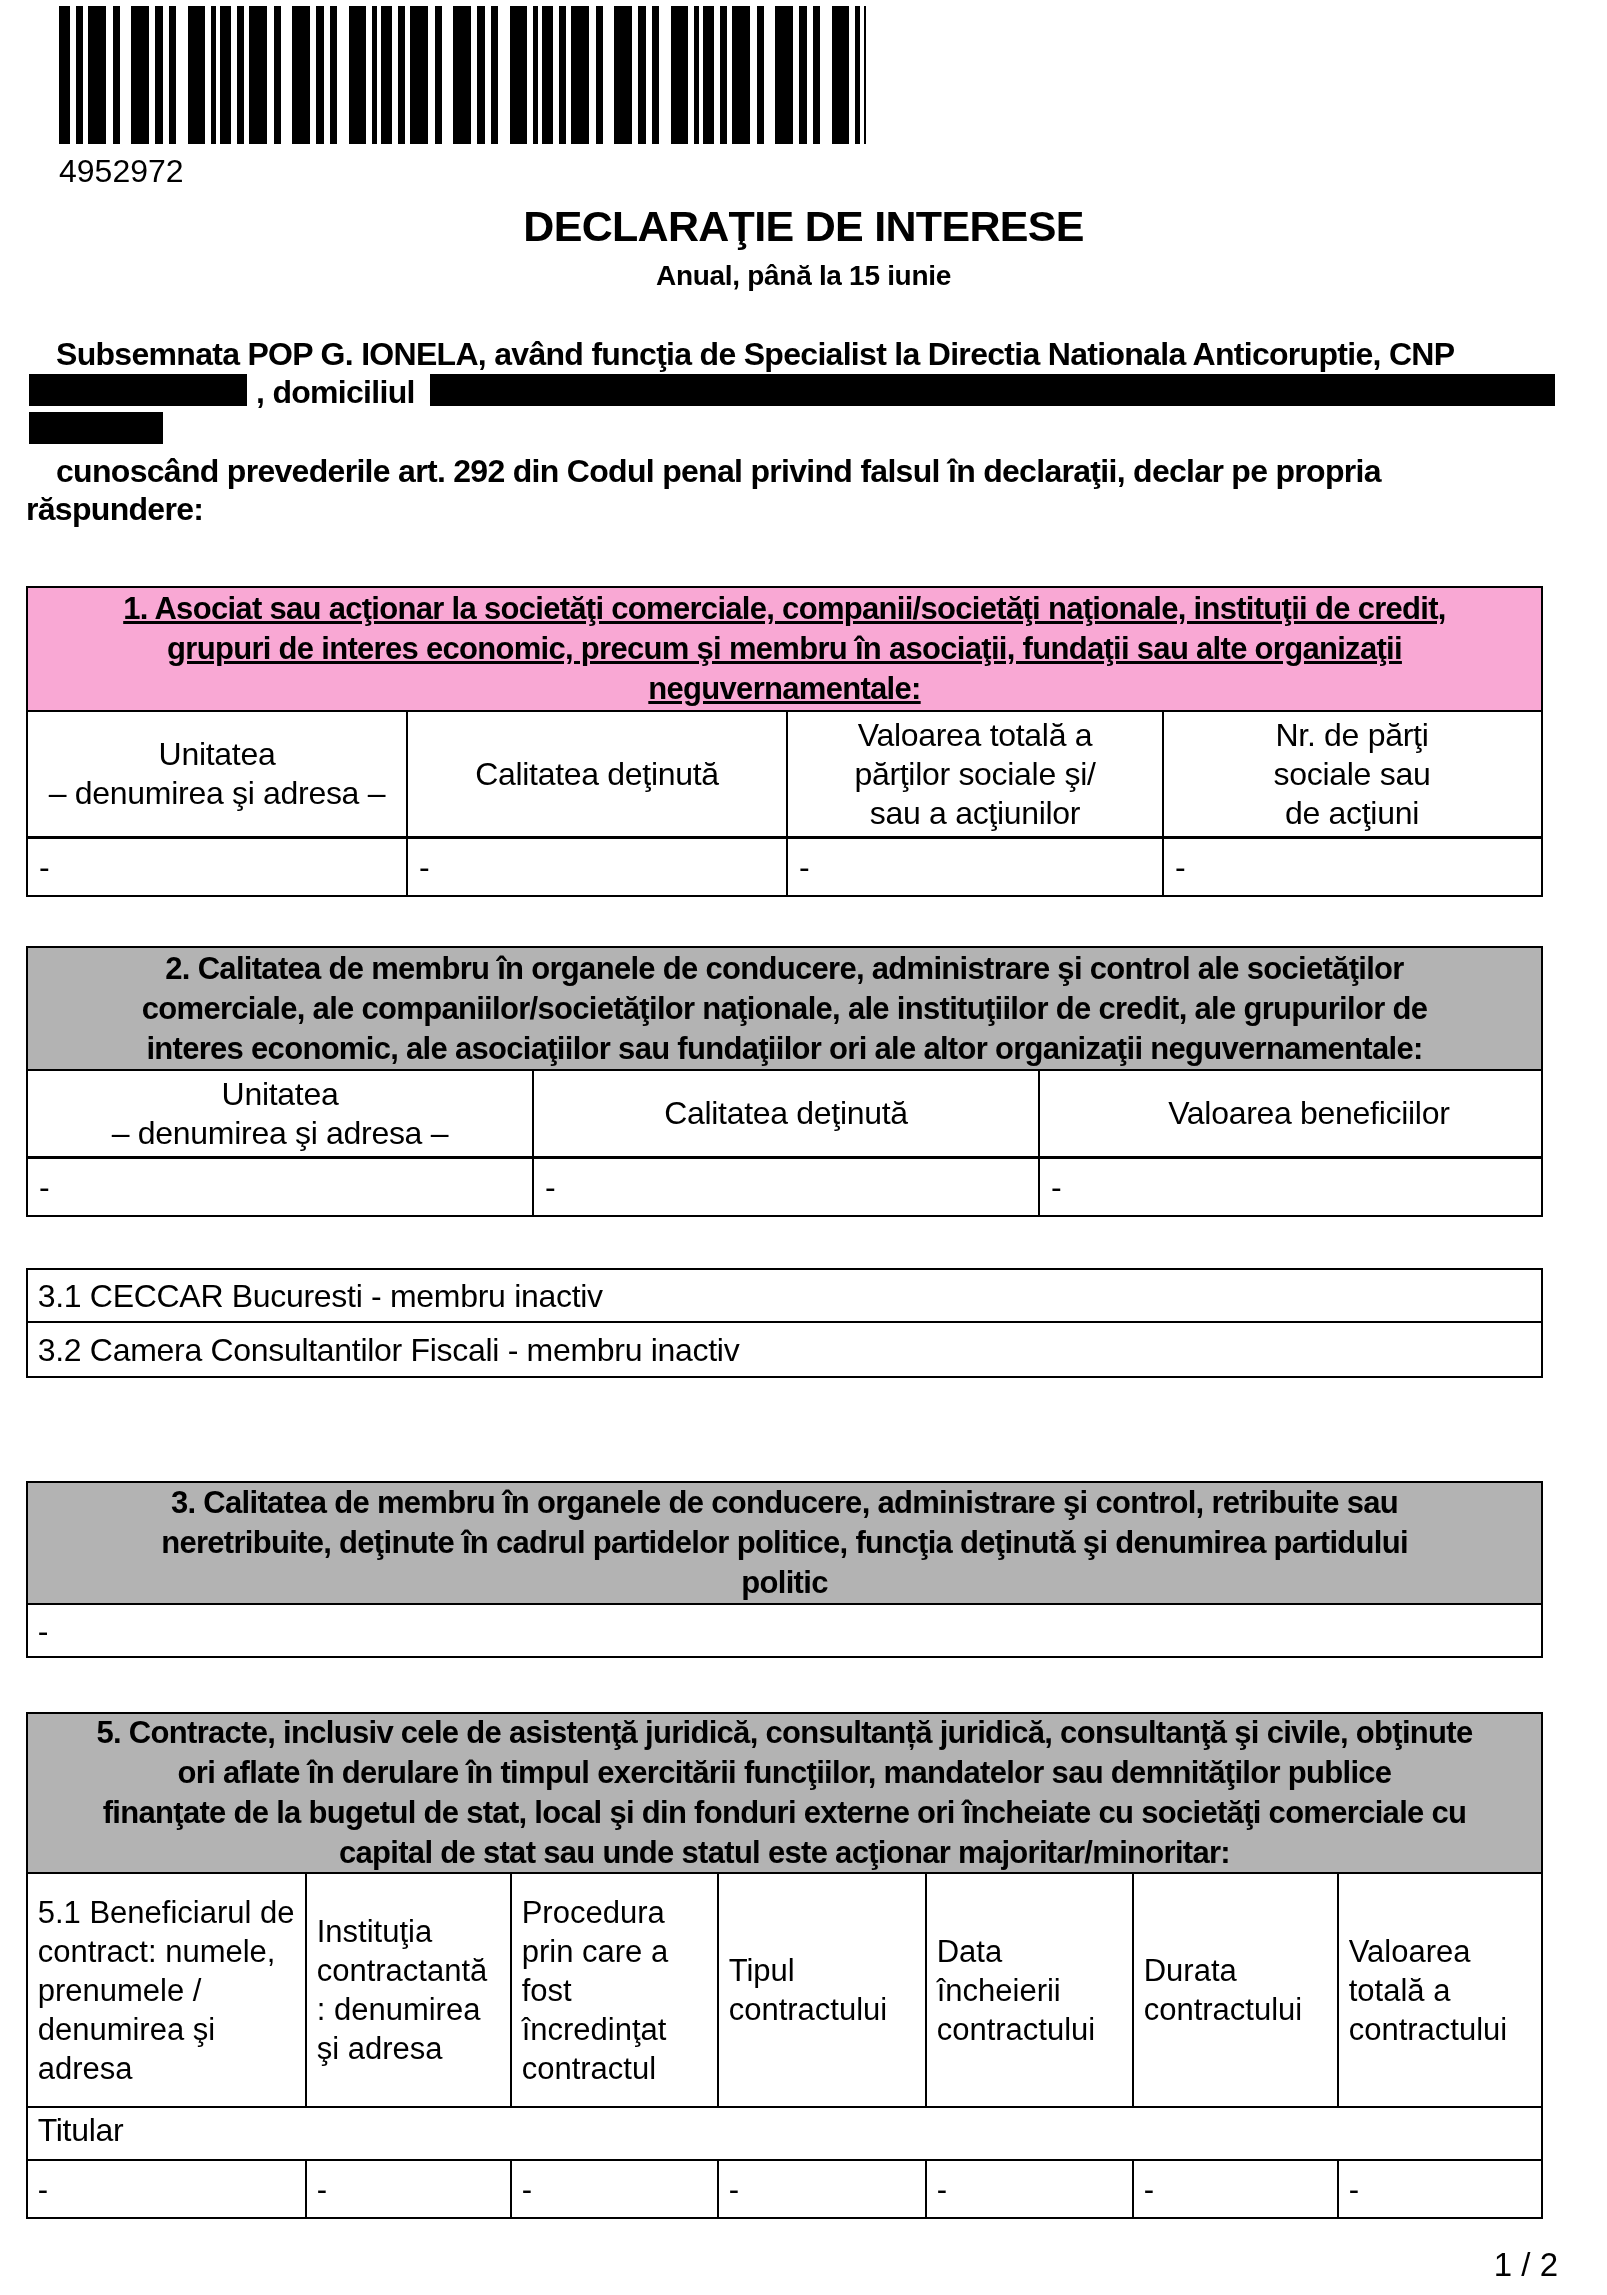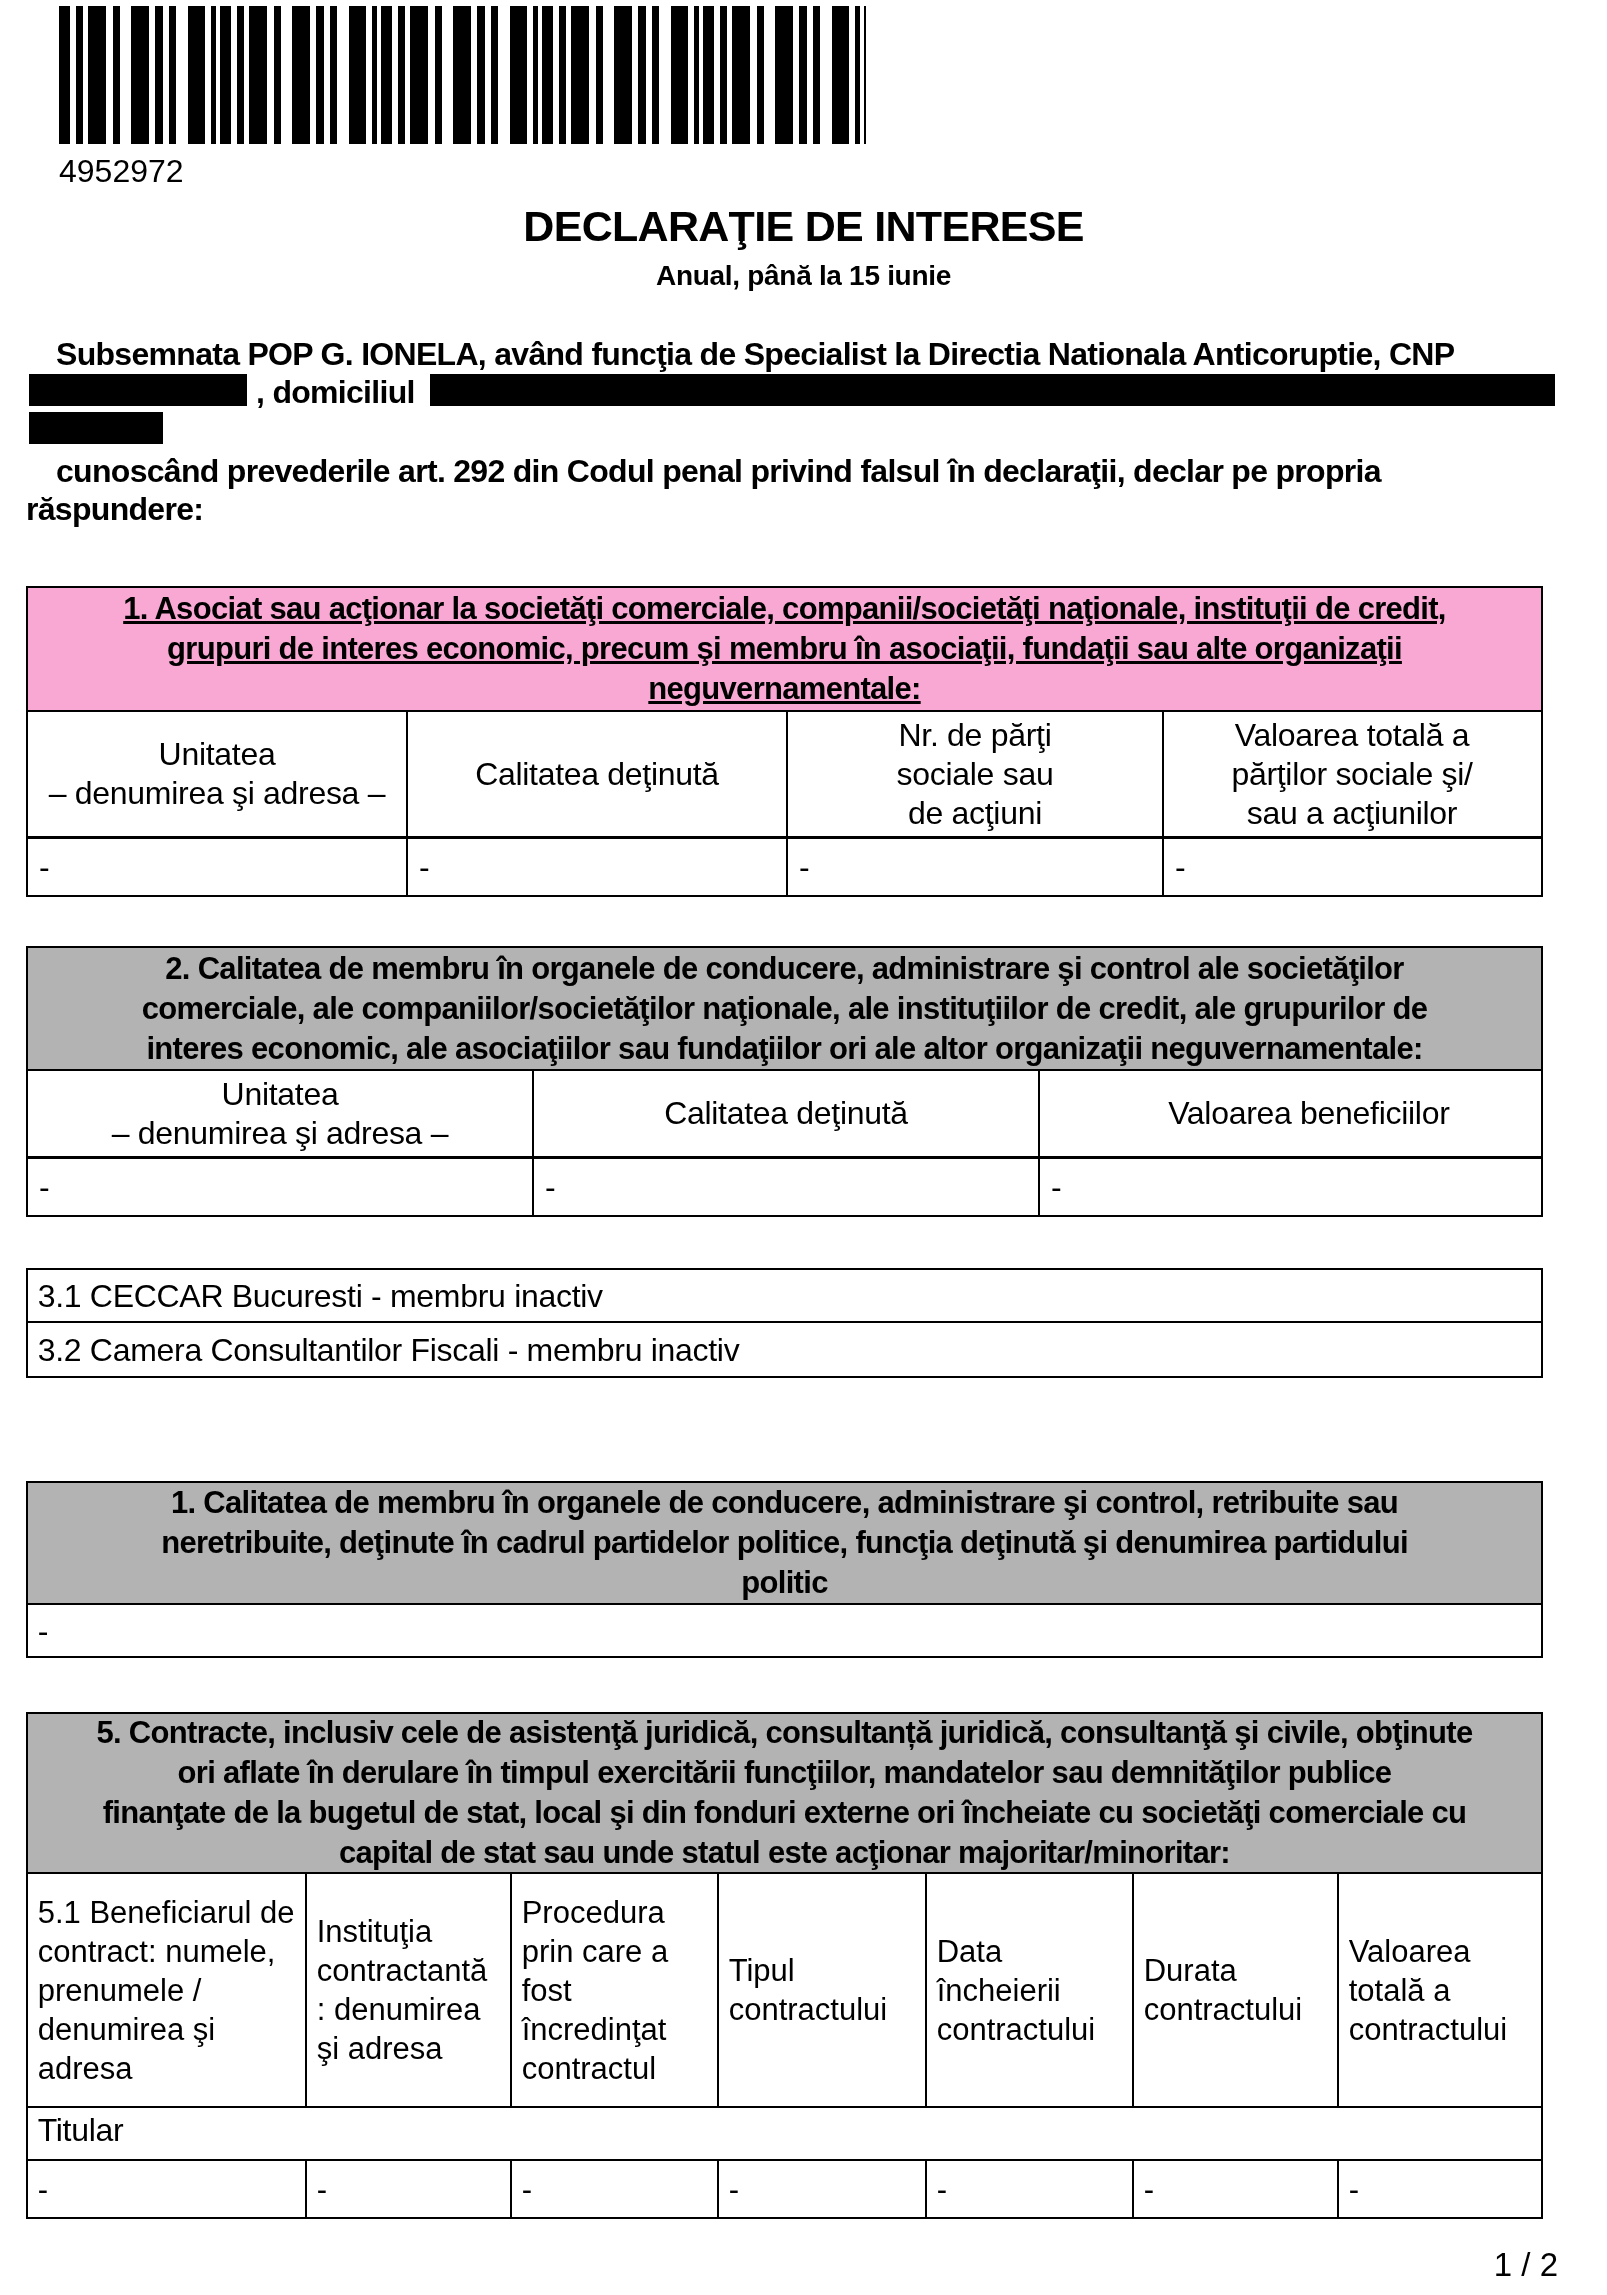--- a/index.html
+++ b/index.html
@@ -83,26 +83,26 @@
 <div class="abs intro-line nowrap" style="left:26px;top:490px;">răspundere:</div>
 
 <div class="abs tbl" style="top:586px;">
   <div class="gray-head pre" style="height: 124px; background: #f9a8d4; text-decoration: underline;">1. Asociat sau acţionar la societăţi comerciale, companii/societăţi naţionale, instituţii de credit,
 grupuri de interes economic, precum şi membru în asociaţii, fundaţii sau alte organizaţii
 neguvernamentale:</div>
   <div class="cols head-sep" style="height:127px;">
     <div class="cell pre" style="width:380px;">Unitatea
 – denumirea şi adresa –</div>
     <div class="cell pre" style="width:380px;">Calitatea deţinută</div>
+    <div class="cell pre" style="width:376px;">Valoarea totală a
+părţilor sociale şi/
+sau a acţiunilor</div>
     <div class="cell pre" style="width:376px;">Nr. de părţi
 sociale sau
 de acţiuni</div>
-    <div class="cell pre" style="width:376px;">Valoarea totală a
-părţilor sociale şi/
-sau a acţiunilor</div>
   </div>
   <div class="cols" style="height:56px;">
     <div class="cell dash-cell" style="width:380px;">-</div>
     <div class="cell dash-cell" style="width:380px;">-</div>
     <div class="cell dash-cell" style="width:376px;">-</div>
     <div class="cell dash-cell" style="width:376px;">-</div>
   </div>
 </div>
 
 <div class="abs tbl" style="top:946px;">
@@ -121,21 +121,21 @@
     <div class="cell dash-cell" style="width:501px;">-</div>
   </div>
 </div>
 
 <div class="abs tbl" style="top:1268px;">
   <div class="full-row" style="height:53px;border-bottom:2.1px solid #000;">3.1 CECCAR Bucuresti - membru inactiv</div>
   <div class="full-row" style="height:53px;">3.2 Camera Consultantilor Fiscali - membru inactiv</div>
 </div>
 
 <div class="abs tbl" style="top:1481px;">
-  <div class="gray-head pre" style="height: 122px; background: rgb(179, 179, 179);">1. Calitatea de membru în organele de conducere, administrare şi control, retribuite sau
+  <div class="gray-head pre" style="height: 122px; background: rgb(179, 179, 179);">3. Calitatea de membru în organele de conducere, administrare şi control, retribuite sau
 neretribuite,  deţinute în cadrul partidelor politice, funcţia deţinută şi denumirea  partidului
 politic</div>
   <div class="full-row" style="height:51px;">-</div>
 </div>
 
 <div class="abs tbl s5" style="top:1712px;">
   <div class="gray-head pre" style="height: 160px; background: rgb(179, 179, 179);">5. Contracte, inclusiv cele de asistenţă juridică, consultanță juridică, consultanţă şi civile, obţinute
 ori aflate în derulare în timpul exercitării funcţiilor, mandatelor sau demnităţilor publice
 finanţate de la bugetul de stat, local şi din fonduri externe ori încheiate cu societăţi comerciale cu
 capital de stat sau unde statul este acţionar majoritar/minoritar:</div>

